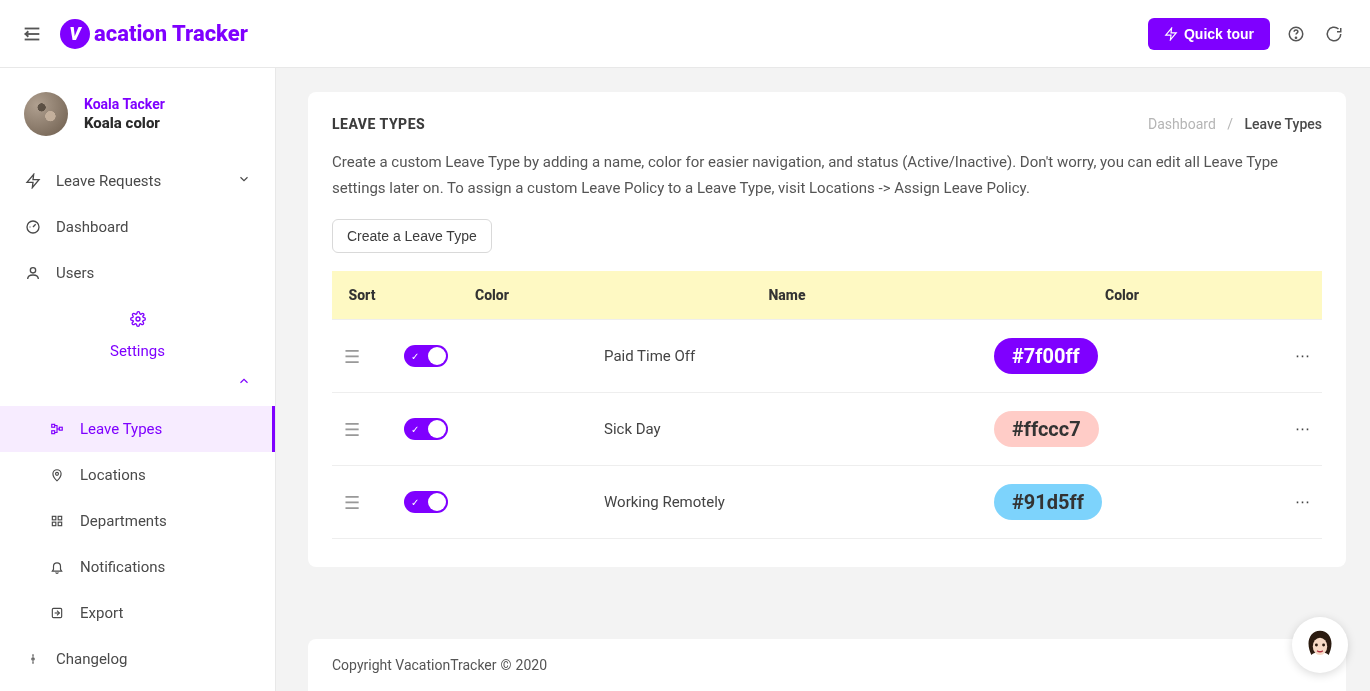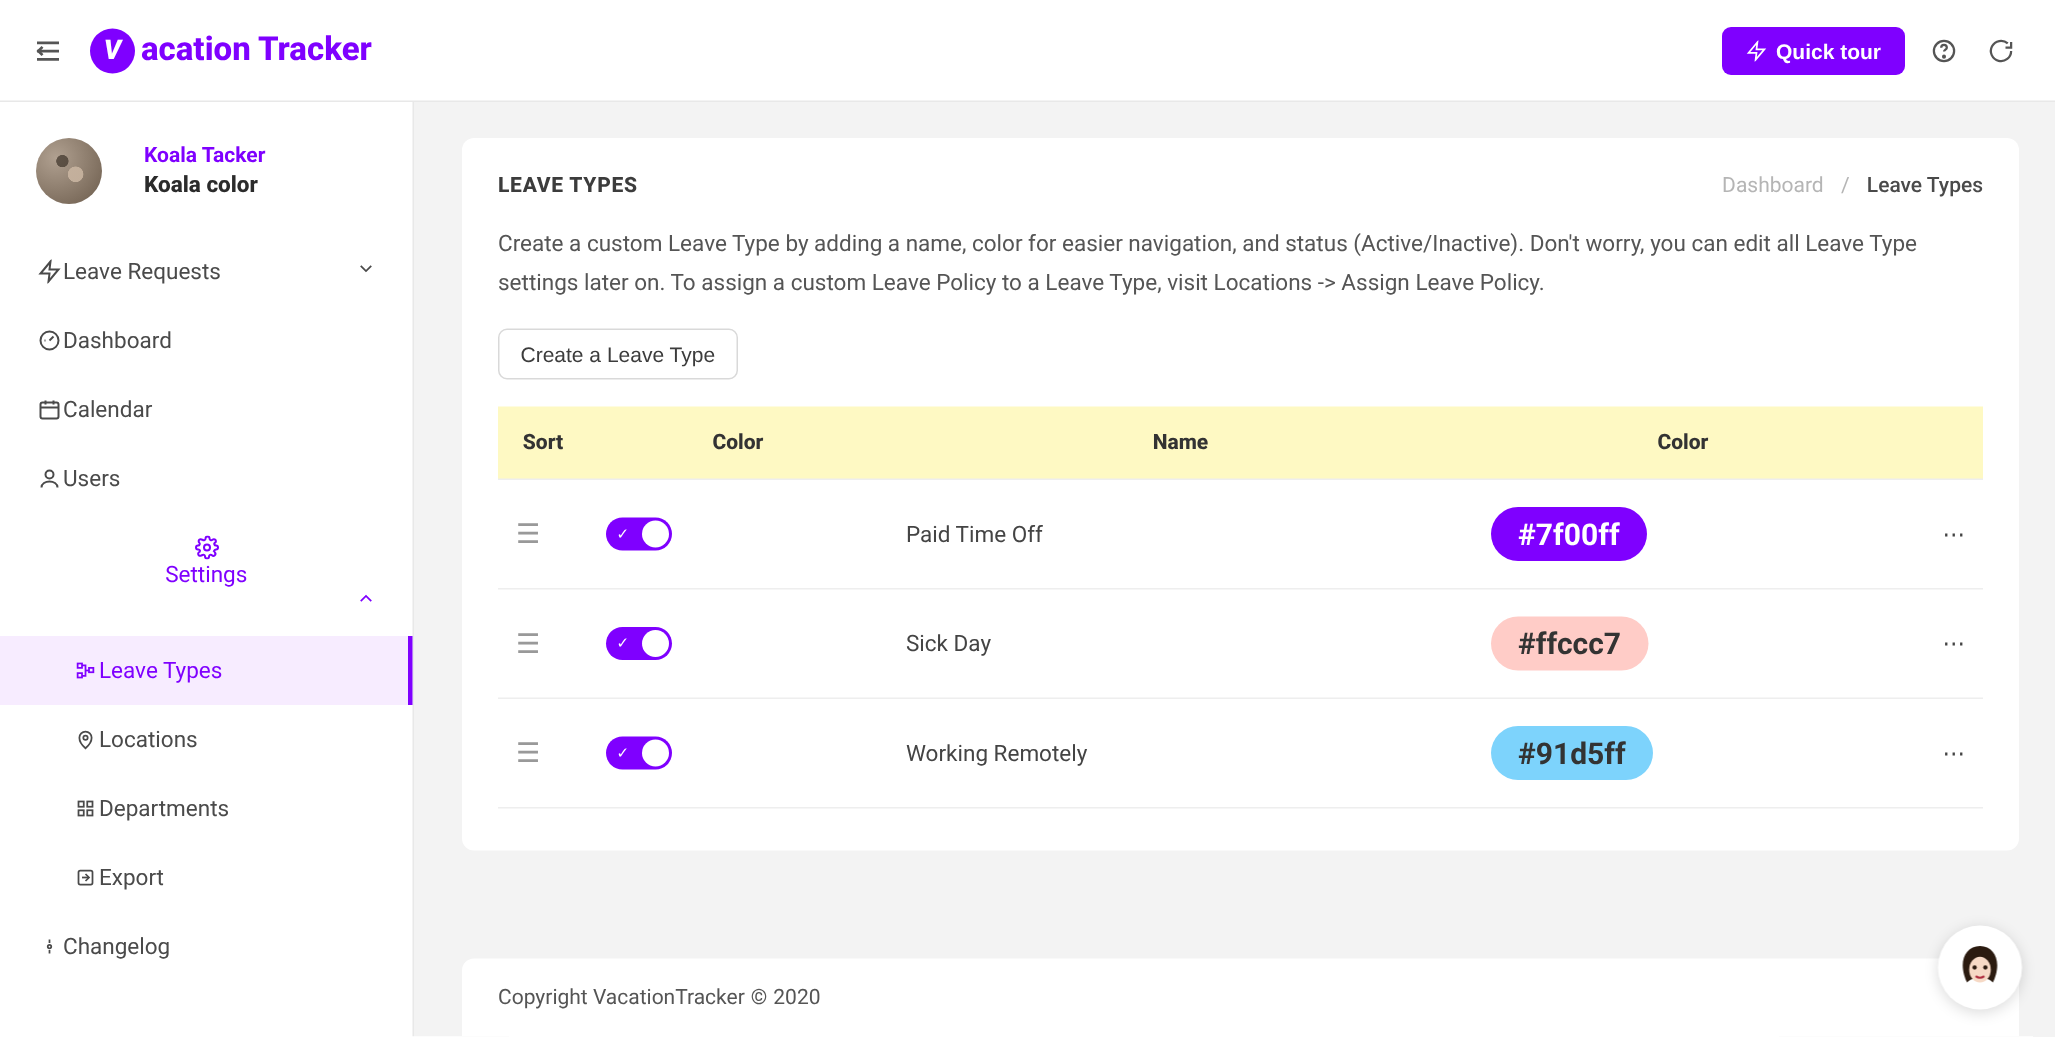--- a/index.html
+++ b/index.html
@@ -30,35 +30,35 @@
     padding:8px 16px; font-weight:700; font-size:14px; display:flex; align-items:center; gap:6px; cursor:pointer;
   }
   .hdr-icon { width:24px; height:24px; display:flex; align-items:center; justify-content:center; color:#555; cursor:pointer; }
 
   
   .layout { display:flex; height:calc(100vh - 68px); min-height:623px; }
   .sidebar {
     width:276px; border-right:1px solid #e8e8e8; background:#fff; display:flex; flex-direction:column;
     padding-top:18px;
   }
-  .profile { display:flex; align-items:center; gap:28px; padding:6px 24px 22px 24px; }
+  .profile { display:flex; align-items:center; gap:16px; padding:6px 24px 22px 24px; }
   .avatar {
     width:44px; height:44px; border-radius:50%; background:radial-gradient(circle at 30% 30%, #b0a090, #6b5b4b);
     position:relative; overflow:hidden;
   }
   .avatar::after{
     content:""; position:absolute; inset:0;
     background: radial-gradient(circle at 60% 55%, rgba(200,180,160,0.9) 0 14%, transparent 15%),
                 radial-gradient(circle at 40% 35%, rgba(60,50,40,0.7) 0 10%, transparent 11%);
   }
   .profile-name { color:#7f00ff; font-weight:700; font-size:14px; }
   .profile-org { font-weight:800; font-size:15px; color:#2b2b2b; margin-top:2px;}
   .nav { list-style:none; }
   .nav-item {
-    display:flex; align-items:center; padding:14px 24px; color:#4a4a4a; cursor:pointer;
+    display:flex; align-items:center; gap:14px; padding:14px 24px; color:#4a4a4a; cursor:pointer;
     font-size:15px;
   }
   .nav-item.sub { padding-left:48px; }
   .nav-item.active-parent { color:#7f00ff;flex-direction:column; }
   .nav-item.selected {
     background:#f7ecff; color:#7f00ff; border-right:3px solid #7f00ff;
   }
   .nav-icon { width:18px; height:18px; display:flex; align-items:center; justify-content:center; flex-shrink:0; }
   .nav-item .chev { margin-left:auto; }
 
@@ -182,31 +182,20 @@
               <circle cx="12" cy="12" r="9"></circle>
               <path d="M12 12l4-4"></path>
               <path d="M7 12h1"></path>
             </svg>
         </span>
         <span>Dashboard</span>
       </li>
       <li class="nav-item">
         <span class="nav-icon">
           <svg viewBox="0 0 24 24" width="16" height="16" fill="none" stroke="currentColor" stroke-width="2">
-              <rect x="3" y="5" width="18" height="16" rx="2"></rect>
-              <line x1="3" y1="10" x2="21" y2="10"></line>
-              <line x1="8" y1="3" x2="8" y2="7"></line>
-              <line x1="16" y1="3" x2="16" y2="7"></line>
-            </svg>
-        </span>
-        <span>Calendar</span>
-      </li>
-      <li class="nav-item">
-        <span class="nav-icon">
-          <svg viewBox="0 0 24 24" width="16" height="16" fill="none" stroke="currentColor" stroke-width="2">
               <circle cx="12" cy="8" r="4"></circle>
               <path d="M4 21c0-4 4-6 8-6s8 2 8 6"></path>
             </svg>
         </span>
         <span>Users</span>
       </li>
       <li class="nav-item active-parent">
         <span class="nav-icon">
           <svg viewBox="0 0 24 24" width="16" height="16" fill="none" stroke="currentColor" stroke-width="2">
               <circle cx="12" cy="12" r="3"></circle>
@@ -244,20 +233,29 @@
       <li class="nav-item sub">
         <span class="nav-icon">
           <svg viewBox="0 0 24 24" width="14" height="14" fill="none" stroke="currentColor" stroke-width="2">
               <rect x="4" y="4" width="6" height="6"></rect>
               <rect x="14" y="4" width="6" height="6"></rect>
               <rect x="4" y="14" width="6" height="6"></rect>
               <rect x="14" y="14" width="6" height="6"></rect>
             </svg>
         </span>
         <span>Departments</span>
+      </li>
+      <li class="nav-item sub">
+        <span class="nav-icon">
+          <svg viewBox="0 0 24 24" width="14" height="14" fill="none" stroke="currentColor" stroke-width="2">
+              <path d="M18 16v-5a6 6 0 1 0-12 0v5l-2 3h16z"></path>
+              <path d="M10 21a2 2 0 0 0 4 0"></path>
+            </svg>
+        </span>
+        <span>Notifications</span>
       </li>
       <li class="nav-item sub">
         <span class="nav-icon">
           <svg viewBox="0 0 24 24" width="14" height="14" fill="none" stroke="currentColor" stroke-width="2">
               <rect x="4" y="4" width="16" height="16" rx="2"></rect>
               <path d="M12 8l4 4-4 4"></path>
               <line x1="8" y1="12" x2="16" y2="12"></line>
             </svg>
         </span>
         <span>Export</span>

